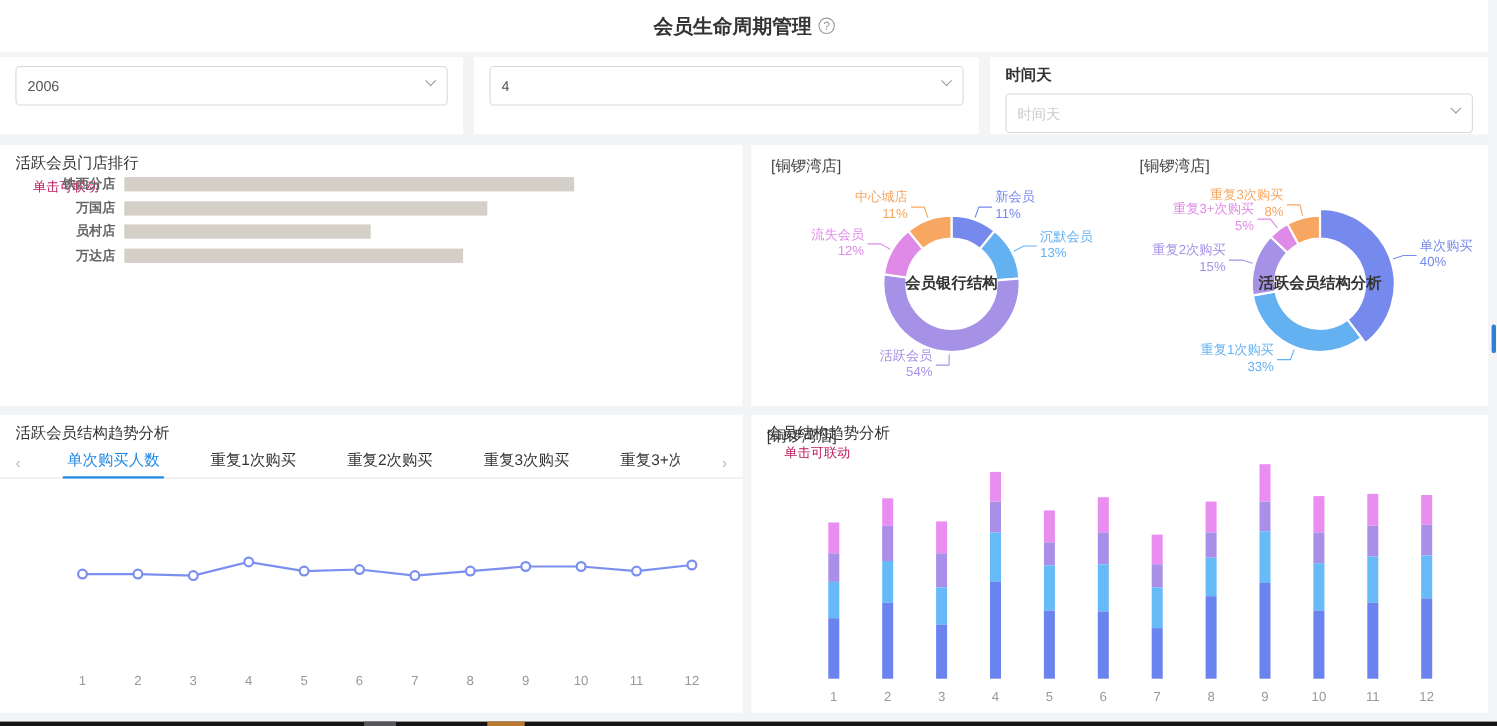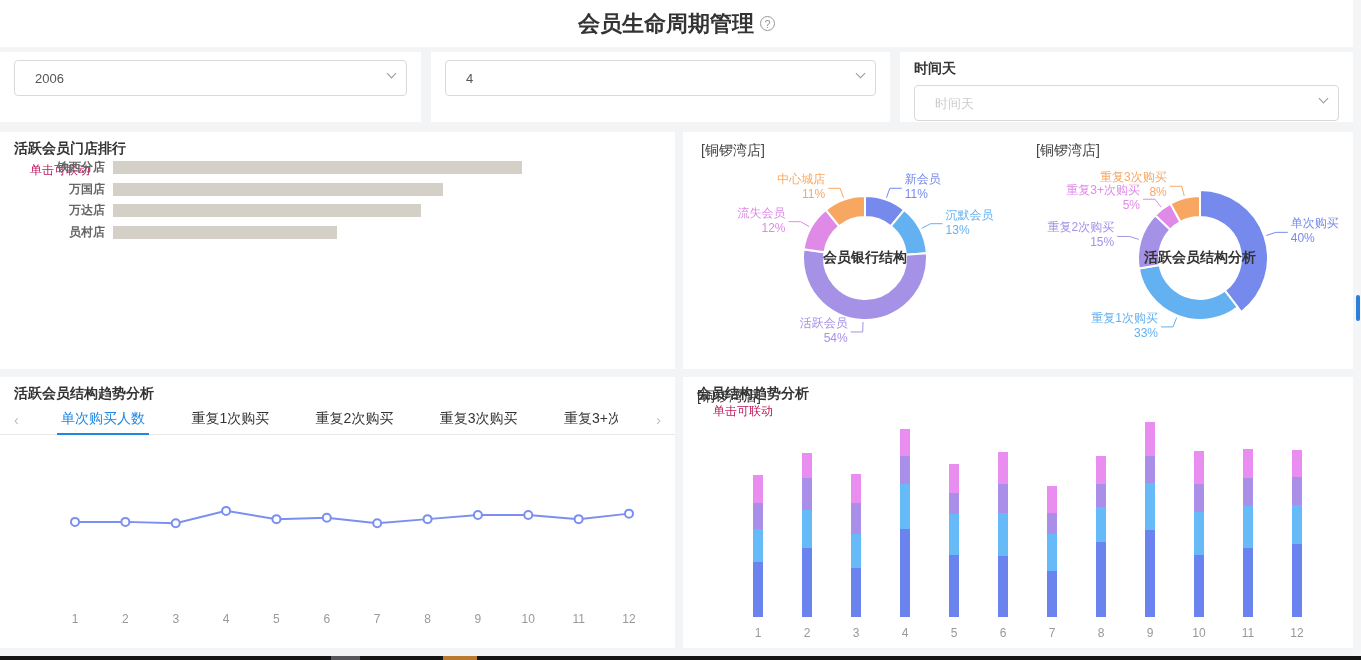--- a/index.html
+++ b/index.html
@@ -1,34 +1,34 @@
 <!DOCTYPE html>
 <html><head>
 <meta charset="utf-8">
 <style>
   html,body{margin:0;padding:0;background:#e9eaec;}
   *{box-sizing:border-box;font-family:"Liberation Sans","DejaVu Sans",sans-serif;}
   .screen{position:relative;width:1361px;height:660px;background:#f3f4f5;overflow:hidden;}
   .card{position:absolute;background:#fff;}
   
   .hdr{left:0;top:0;width:1353px;height:47px;display:flex;align-items:center;justify-content:center;}
-  .hdr-title{font-size:22px;font-weight:bold;color:#333;}
+  .hdr-title{font-size:18px;font-weight:bold;color:#333;}
   .help{display:inline-block;width:15px;height:15px;border:1px solid #999;border-radius:50%;color:#999;
         font-size:11px;line-height:14px;text-align:center;margin-left:6px;font-weight:normal;}
   
   .fcard{height:70px;padding:8px 14px;}
   .flabel{font-size:14px;font-weight:bold;color:#333;margin-bottom:7px;}
   .selwrap{position:relative;}
-  .selwrap input{width:100%;height:36px;border:1px solid #d9d9d9;border-radius:4px;padding:0 26px 0 20px;
+  .selwrap input{width:100%;height:36px;border:1px solid #d9d9d9;border-radius:4px;padding:0 26px 0 10px;
         font-size:13px;color:#555;outline:none;background:#fff;}
   .selwrap input::placeholder{color:#ccc;}
   .chev{position:absolute;right:12px;top:10px;width:7px;height:7px;border-right:1px solid #999;
         border-bottom:1px solid #999;transform:rotate(45deg);}
   
-  .ptitle{position:absolute;left:14px;top:8px;font-size:14px;font-weight:bold;color:#333;white-space:nowrap;}
+  .ptitle{position:absolute;left:14px;top:8px;font-size:14px;font-weight:normal;color:#333;white-space:nowrap;}
   .hint{position:absolute;left:30px;font-size:12px;color:#be185d;white-space:nowrap;}
   
   .rank-rows{position:absolute;left:0;top:25px;width:100%;font-weight:bold;}
   .rank-row{height:21.5px;display:flex;align-items:center;}
   .rank-label{width:105px;text-align:right;font-size:12px;color:#666;flex:none;white-space:nowrap;}
   .rank-bar{height:13px;margin-left:8px;flex:none;}
   
   .donut-half{position:absolute;top:0;width:335px;height:237px;}
   .donut-tag{position:absolute;left:18px;top:10px;font-size:14px;font-weight:500;color:#444;}
   .donut-svg{position:absolute;left:0;top:0;}
@@ -88,26 +88,26 @@
     <div class="rank-rows" id="rank-rows">
         <div class="rank-row">
           <div class="rank-label">铁西分店</div>
           <div class="rank-bar" style="width: 409px; background: rgb(212, 208, 200);"></div>
         </div>
         <div class="rank-row">
           <div class="rank-label">万国店</div>
           <div class="rank-bar" style="width: 330px; background: rgb(212, 208, 200);"></div>
         </div>
         <div class="rank-row">
+          <div class="rank-label">员村店</div>
+          <div class="rank-bar" style="width: 224px; background: rgb(212, 208, 200);"></div>
+        </div>
+        <div class="rank-row">
           <div class="rank-label">万达店</div>
           <div class="rank-bar" style="width: 308px; background: rgb(212, 208, 200);"></div>
-        </div>
-        <div class="rank-row">
-          <div class="rank-label">员村店</div>
-          <div class="rank-bar" style="width: 224px; background: rgb(212, 208, 200);"></div>
         </div>
       </div>
   </div>
 
   <div class="card" style="left:683px;top:132px;width:670px;height:237px;">
     <div class="donut-half" style="left:0;" id="donut-0">
       <svg width="335" height="237" class="donut-svg">
           <path d="M182,64 A62,62 0 0 1 221.19245853440825,77.95885935962083 L207.9175935469474,94.23085860878152 A41,41 0 0 0 182,85 Z" fill="#7689ec" stroke="#fff" stroke-width="2"></path>
           <polyline points="203.4730678910416,65.7098071379207 206.82823474901687,56.28946450322081 218.82823474901687,56.28946450322081" fill="none" stroke="#7689ec" stroke-width="1"></polyline>
           <path d="M221.19245853440825,77.95885935962083 A62,62 0 0 1 243.81263871718903,121.1836014680816 L222.8760997968508,122.81496226115074 A41,41 0 0 0 207.9175935469474,94.23085860878152 Z" fill="#64b1f2" stroke="#fff" stroke-width="2"></path>

